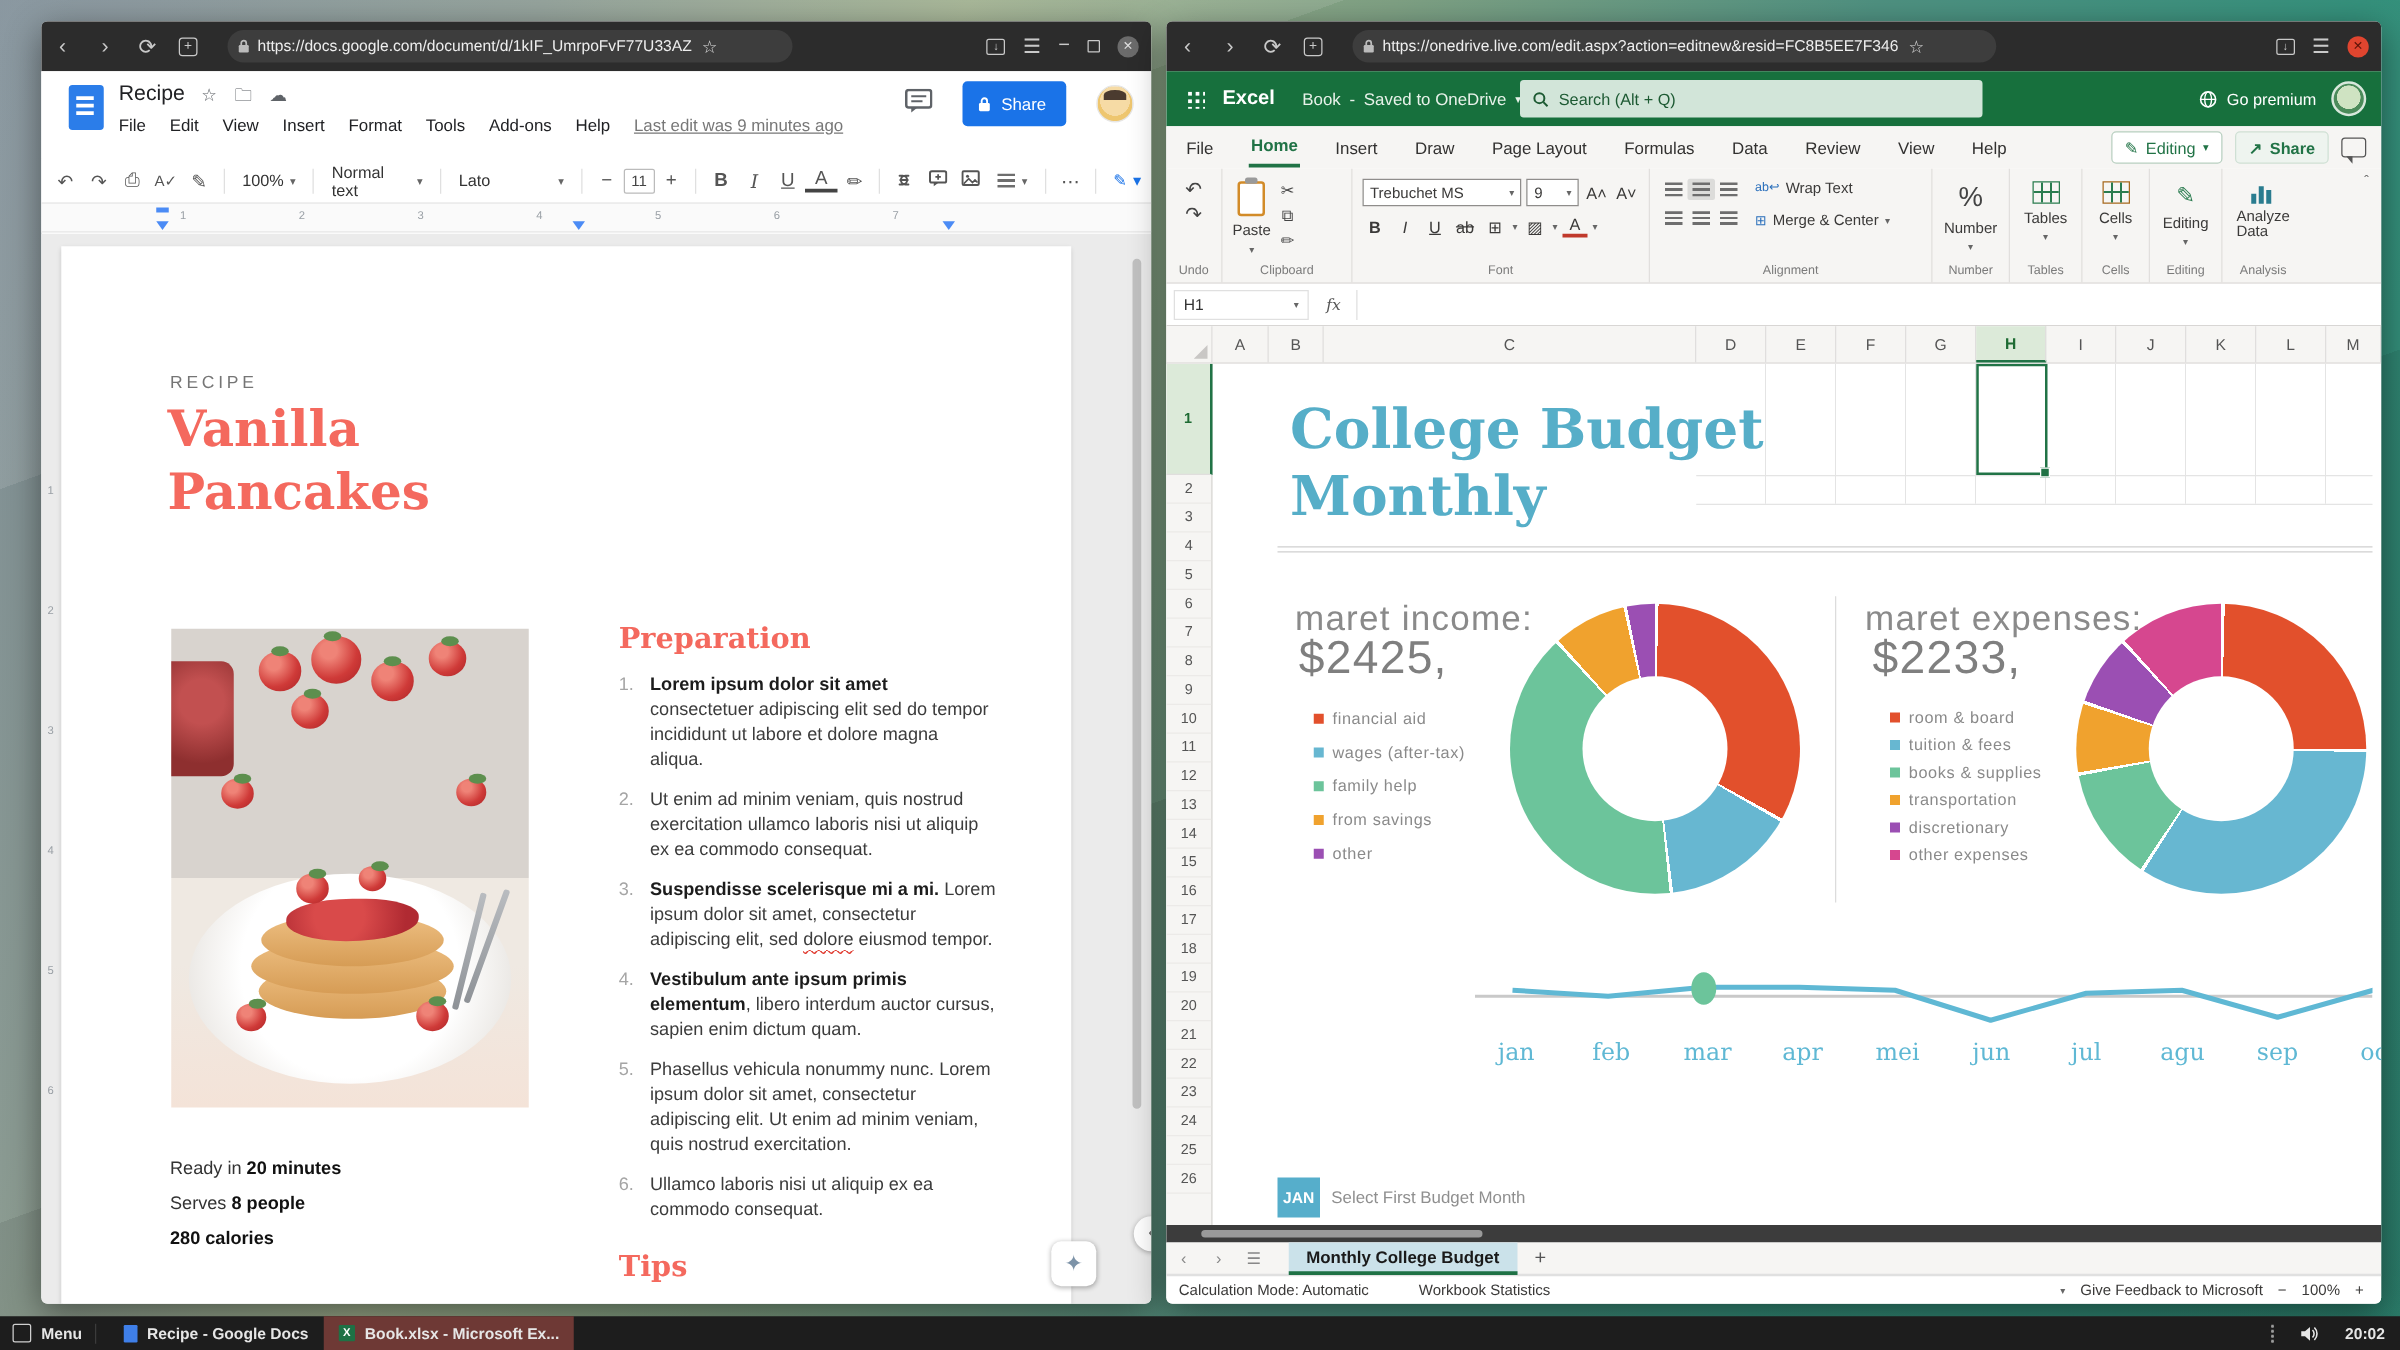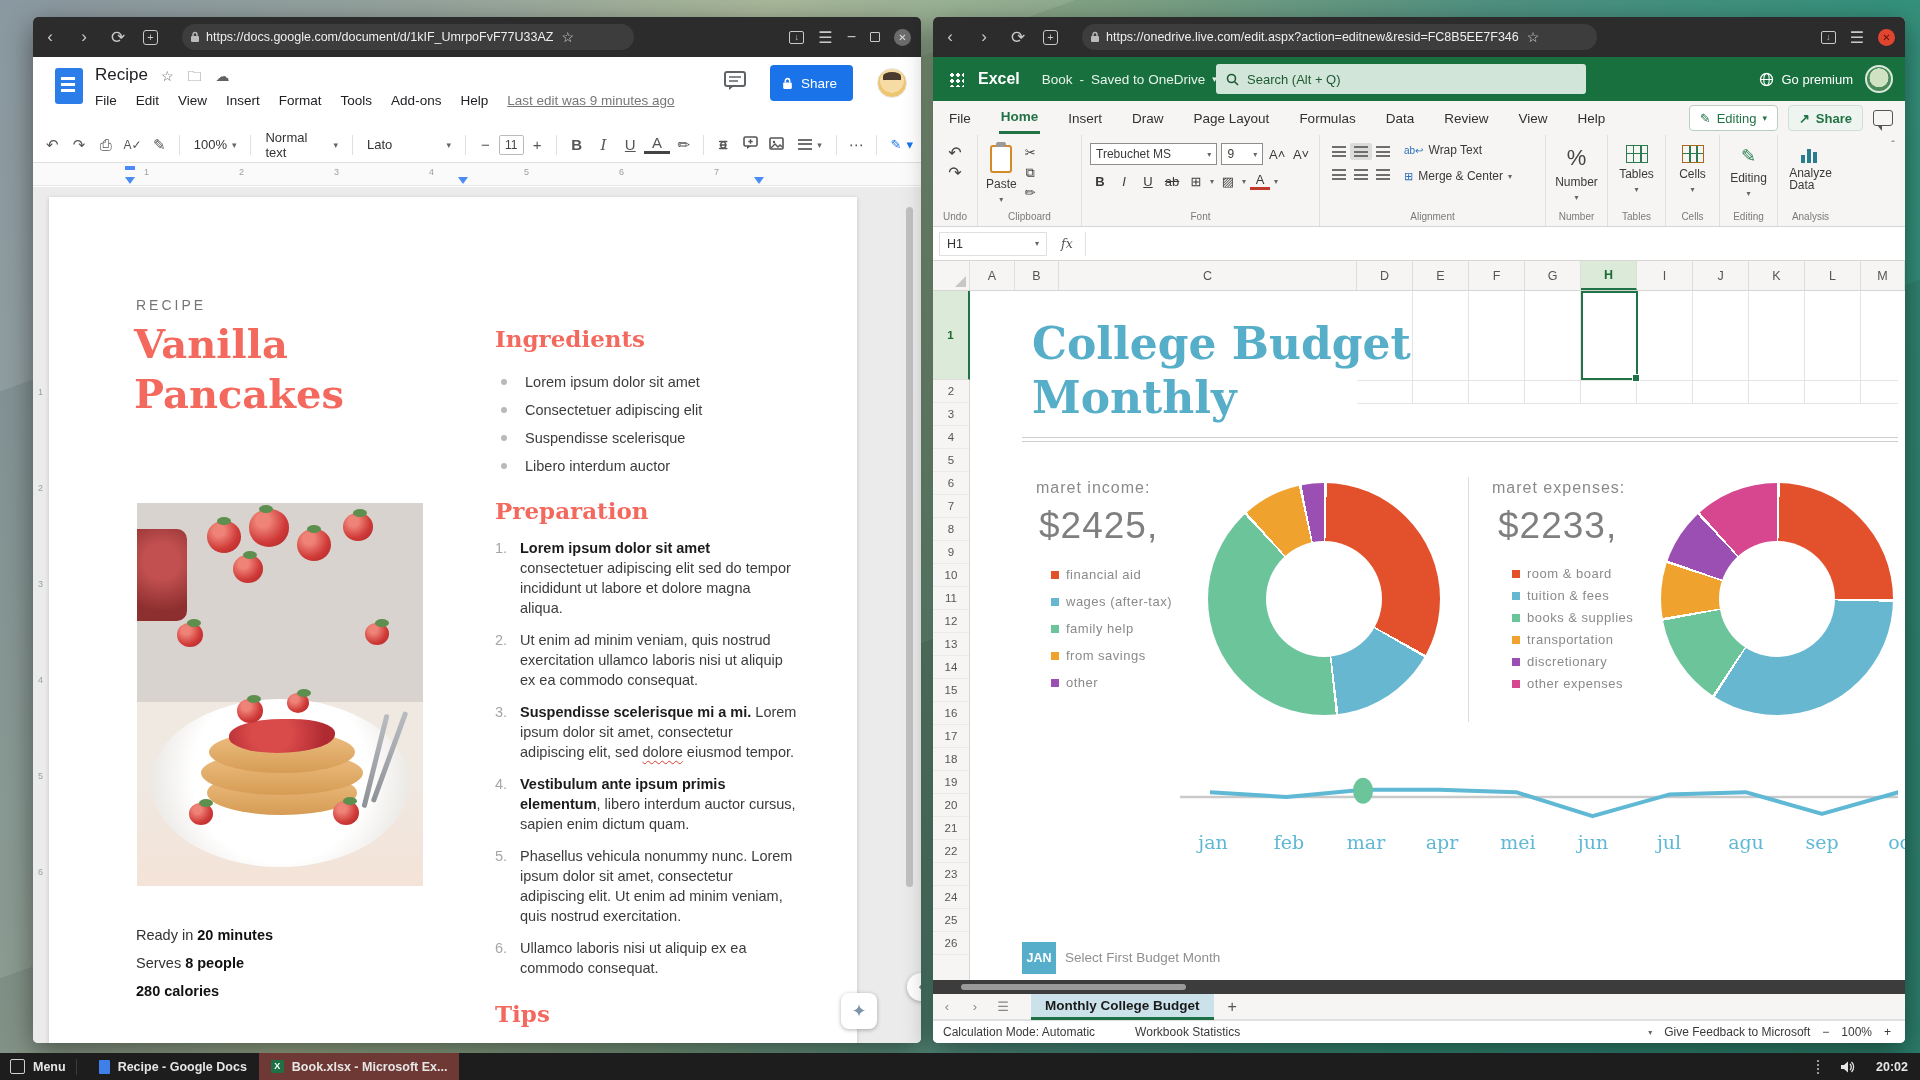--- a/index.html
+++ b/index.html
@@ -160,21 +160,21 @@
   .rrow { height:23px; display:flex; align-items:center; justify-content:center; border-bottom:1px solid #eceae8; }
   .glv { position:absolute; top:0; height:112px; width:541px; left:424px;
     background:repeating-linear-gradient(90deg, transparent 0 55px, #e4e4e4 55px 56px); }
   .glh { position:absolute; left:424px; width:541px; height:1px; background:#e4e4e4; }
   .selbox-h1 { position:absolute; left:648px; top:0; width:57px; height:89px; border:2px solid #217346; }
   .selbox-h1::after { content:""; position:absolute; right:-4px; bottom:-4px; width:6px; height:6px; background:#217346; border:1px solid #fff; }
   .xl-title { position:absolute; left:99px; top:26px; font-family:"DejaVu Serif",serif; font-weight:bold; font-size:44px;
     line-height:54px; color:#56aec8; }
   .dblrule { position:absolute; left:89px; top:146px; width:876px; height:5px;
     border-top:1px solid #cfcfcf; border-bottom:1px solid #cfcfcf; }
-  .mlabel { position:absolute; font-size:16px; letter-spacing:1px; color:#8a8a8a; }
+  .mlabel { position:absolute; font-size:28px; letter-spacing:1px; color:#8a8a8a; }
   .mvalue { position:absolute; font-size:37px; letter-spacing:1px; color:#7f7f7f; }
   .legend { position:absolute; }
   .litem { position:absolute; display:flex; align-items:center; gap:7px; font-size:13px; letter-spacing:.5px; color:#8a8a8a; white-space:nowrap; }
   .swatch { width:8px; height:8px; flex:0 0 8px; }
   .donut { position:absolute; width:232px; height:232px; border-radius:50%; }
   .donut .hole { position:absolute; left:58px; top:58px; width:116px; height:116px; border-radius:50%; background:#fff; }
   .vdivider { position:absolute; left:535px; top:186px; width:1px; height:245px; background:#dcdcdc; }
   .spark { position:absolute; left:225px; top:486px; width:740px; height:80px; }
   .month { position:absolute; top:540px; width:60px; text-align:center; font-family:"DejaVu Serif",serif;
     font-size:19px; color:#5fb8d4; }
@@ -387,30 +387,20 @@
         <div class="fork" style="left:236px;top:210px;transform:rotate(14deg)"></div>
         <div class="fork" style="left:250px;top:206px;transform:rotate(20deg)"></div>
       </div>
 
       <div class="rmeta">
         <div><span>Ready in </span><b>20 minutes</b></div>
         <div><span>Serves </span><b>8 people</b></div>
         <div><span></span><b>280 calories</b></div>
       </div>
 
-      <div class="colR" style="top:128px">
-        <div class="h2r">Ingredients</div>
-        <div class="ing-list">
-
-        <div class="ing-item"><span>Lorem ipsum dolor sit amet</span></div>
-            <div class="ing-item"><span>Consectetuer adipiscing elit</span></div>
-            <div class="ing-item"><span>Suspendisse scelerisque</span></div>
-            <div class="ing-item"><span>Libero interdum auctor</span></div>
-          </div>
-      </div>
 
       <div class="colR" style="top:300px">
         <div class="h2r">Preparation</div>
         <div class="steps">
           <div class="step"><span class="n">1.</span><b>Lorem ipsum dolor sit amet</b><span> consectetuer adipiscing elit sed do tempor incididunt ut labore et dolore magna aliqua.</span></div>
           <div class="step"><span class="n">2.</span><span>Ut enim ad minim veniam, quis nostrud exercitation ullamco laboris nisi ut aliquip ex ea commodo consequat.</span></div>
           <div class="step"><span class="n">3.</span><b>Suspendisse scelerisque mi a mi.</b><span> Lorem ipsum dolor sit amet, consectetur adipiscing elit, sed </span><span class="sq">dolore</span><span> eiusmod tempor.</span></div>
           <div class="step"><span class="n">4.</span><b>Vestibulum ante ipsum primis elementum</b><span>, libero interdum auctor cursus, sapien enim dictum quam.</span></div>
           <div class="step"><span class="n">5.</span><span>Phasellus vehicula nonummy nunc. Lorem ipsum dolor sit amet, consectetur adipiscing elit. Ut enim ad minim veniam, quis nostrud exercitation.</span></div>
           <div class="step"><span class="n">6.</span><span>Ullamco laboris nisi ut aliquip ex ea commodo consequat.</span></div>

